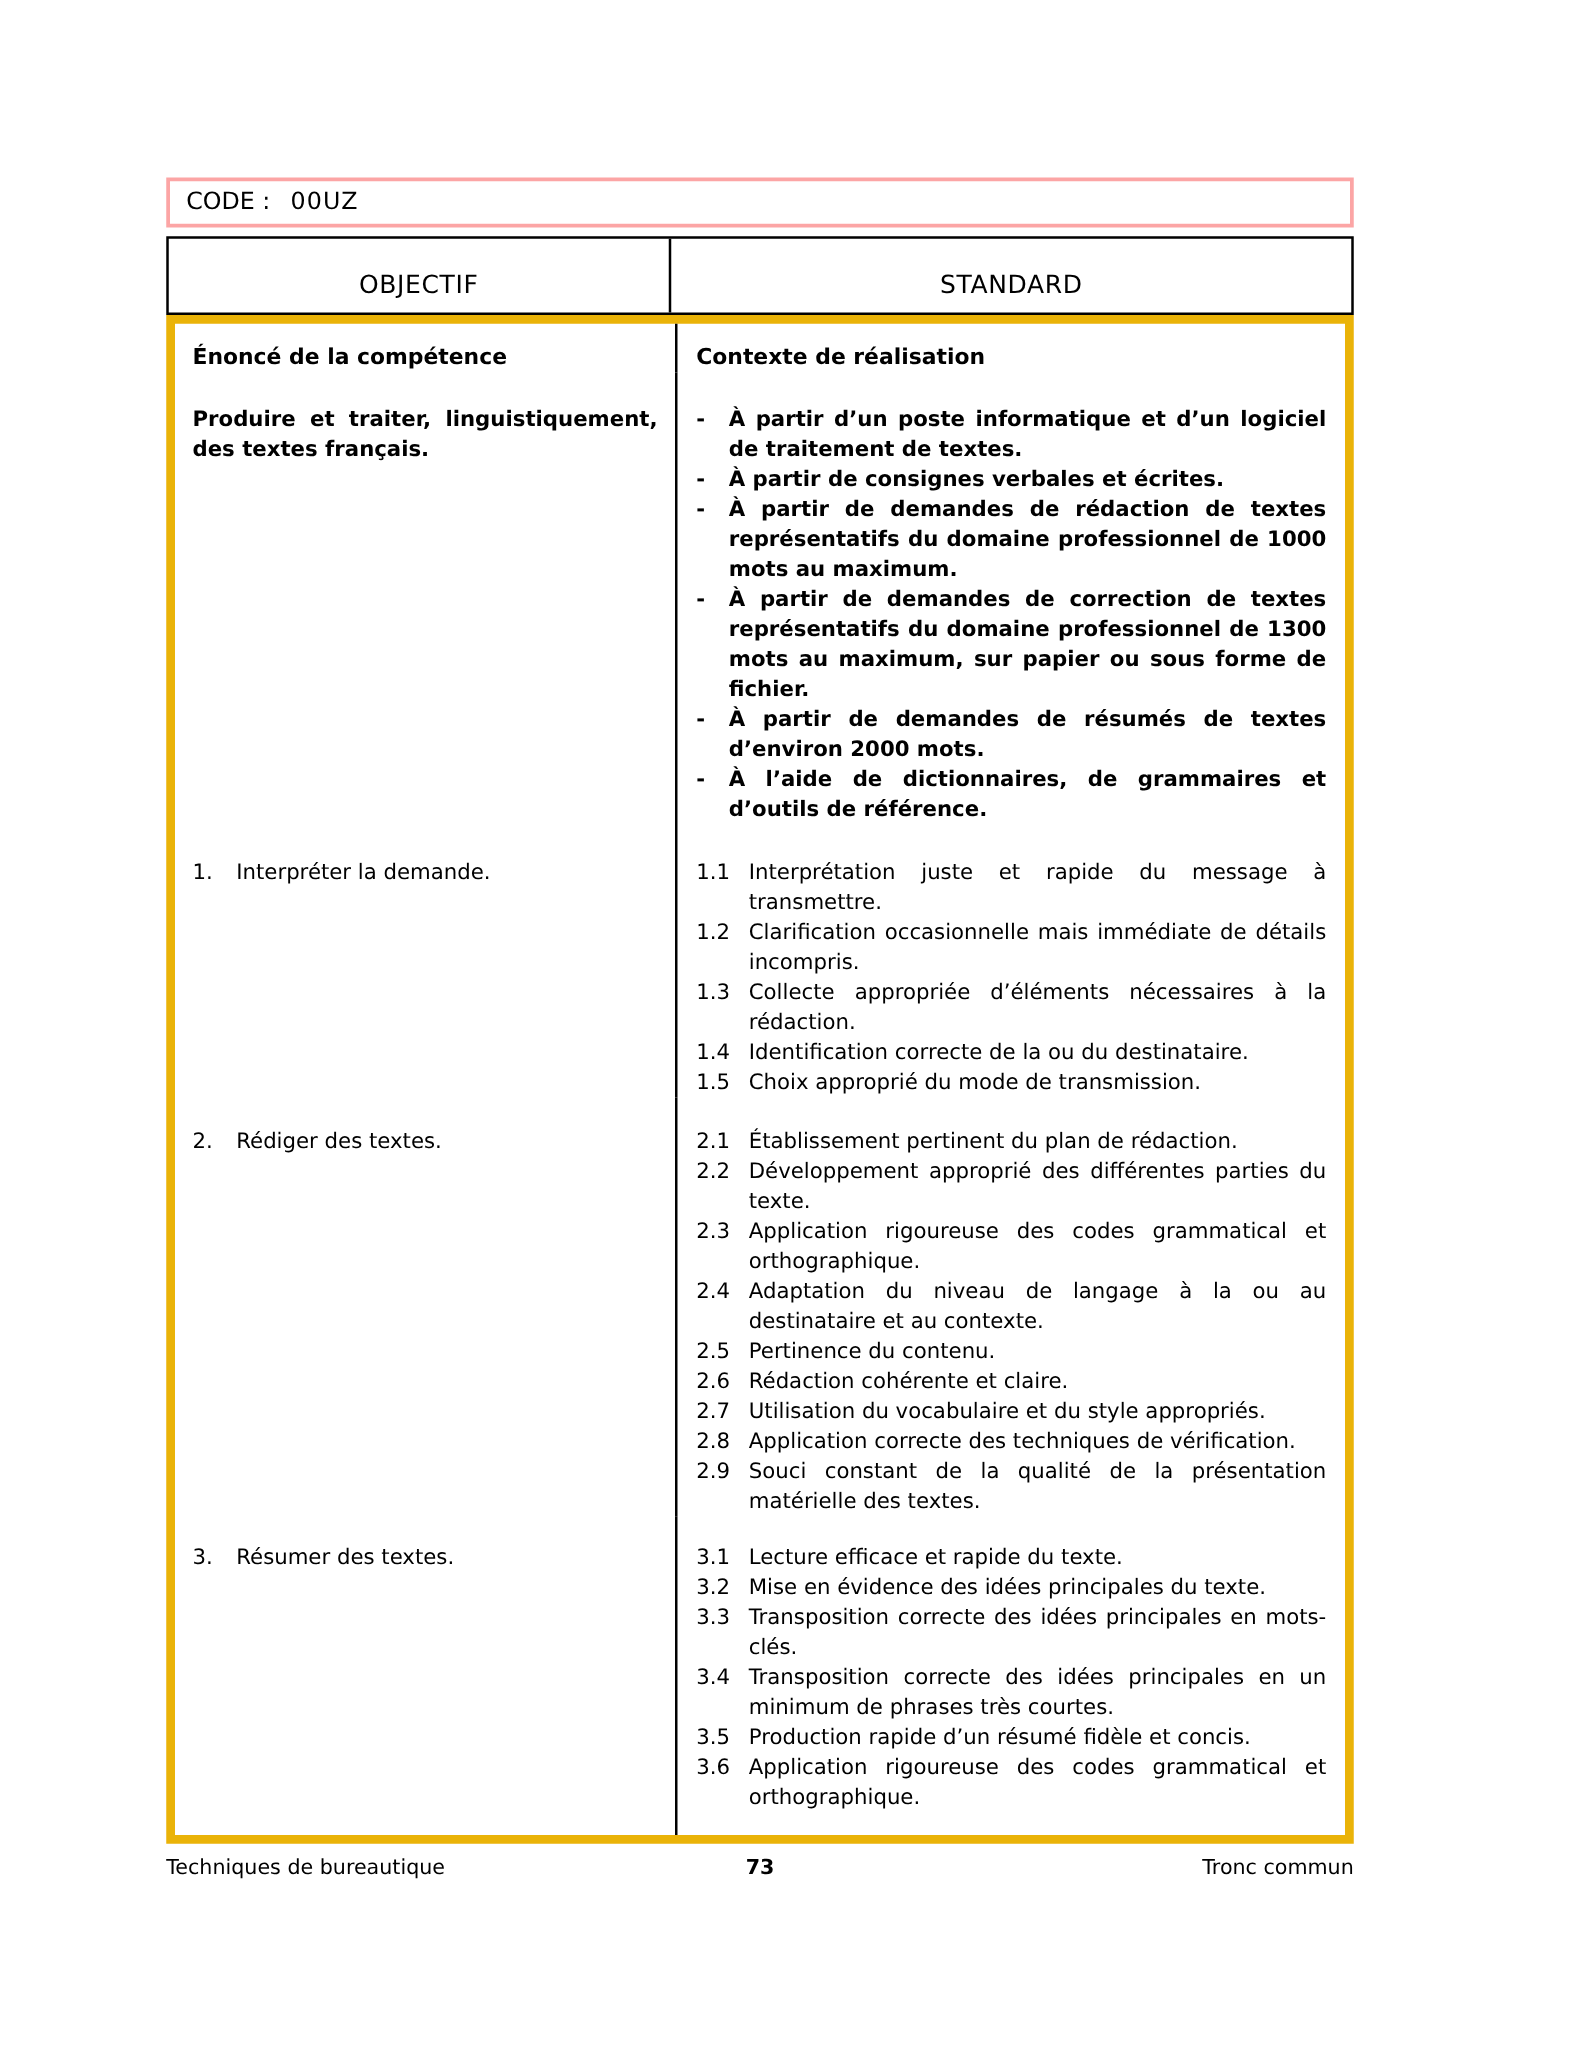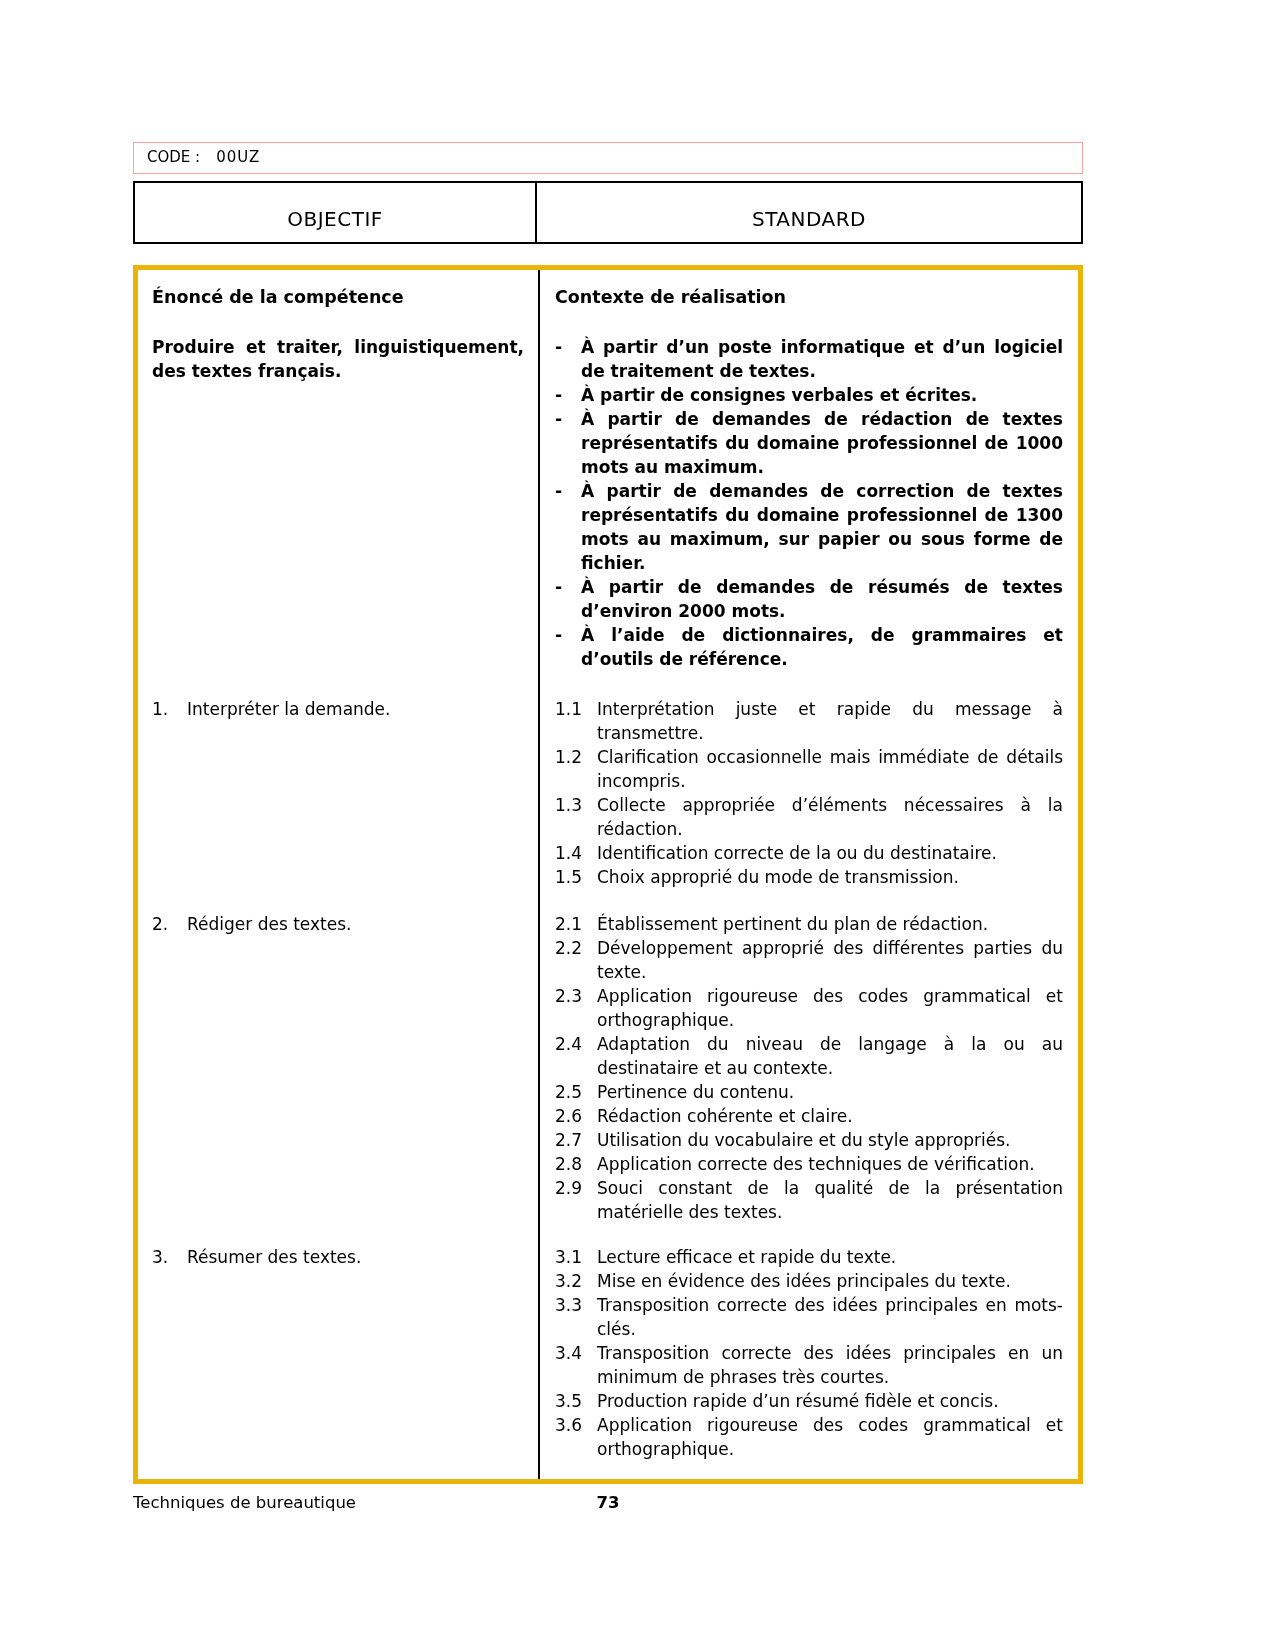--- a/index.html
+++ b/index.html
@@ -5,29 +5,29 @@
   * { box-sizing: border-box; }
   html, body { margin: 0; padding: 0; }
   body {
     width: 1275px; height: 1650px;
     background: #ffffff; color: #000000;
     font-family: "DejaVu Sans", "Liberation Sans", sans-serif;
   }
   .page { position: relative; width: 1275px; height: 1650px; overflow: hidden; background: #ffffff; }
   .doc-wrap { position: absolute; left: 133px; top: 142px; width: 950px; }
 
-  .code-box { border: 1px solid #fca5a5; padding: 5px 13px 7px; font-size: 15px; }
+  .code-box { border: 3px solid #fca5a5; padding: 5px 13px 7px; font-size: 19px; }
   .code-value { margin-left: 16px; letter-spacing: 1px; }
 
   .header-row { margin-top: 7px; border: 2px solid #000; display: flex; font-size: 20px; }
   .hc { padding: 24px 0 11px; text-align: center; letter-spacing: .5px; }
   .hc-left { width: 402px; flex: none; border-right: 2px solid #000; }
   .hc-right { flex: 1; border-radius: 20px; }
 
-  .content-box { margin-top: 21px; border: 5px solid #eab308; font-size: 17px; line-height: 24px; }
+  .content-box { margin-top: 0; border: 7px solid #eab308; font-size: 17px; line-height: 24px; }
   .band { display: flex; align-items: stretch; }
   .cl { width: 402px; flex: none; border-right: 2px solid #000; padding-left: 14px; padding-right: 14px; }
   .cr { flex: 1; padding-left: 15px; padding-right: 15px; }
   .band-a > div { padding-top: 15px; }
   .band-b > div { padding-top: 26px; font-weight: bold; }
   .band-c > div { padding-top: 42px; }
   .band-d > div { padding-top: 26px; }
   .band-e > div { padding-top: 23px; }
   .band-f > div { padding-top: 21px; padding-bottom: 18px; }
 
@@ -220,16 +220,17 @@
             <span class="ctxt">Application rigoureuse des codes grammatical et orthographique.</span>
           </div>
         </div>
       </div>
 
     </div>
 
     <div class="footer">
       <span class="fl">Techniques de bureautique</span>
       <span class="fc">73</span>
+      <span class="fr">Tronc commun</span>
     </div>
 
   </div>
 </div>
 
 </body></html>

